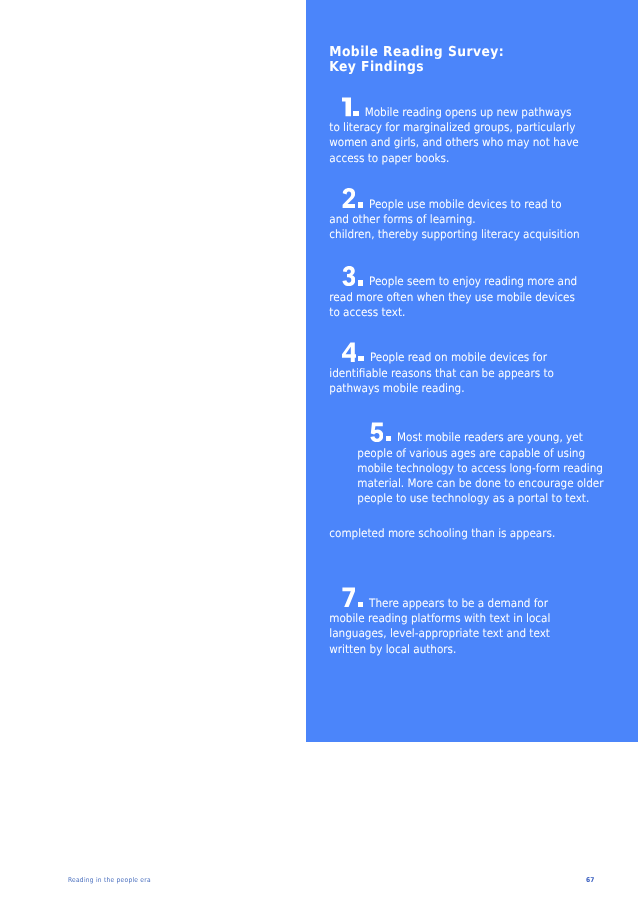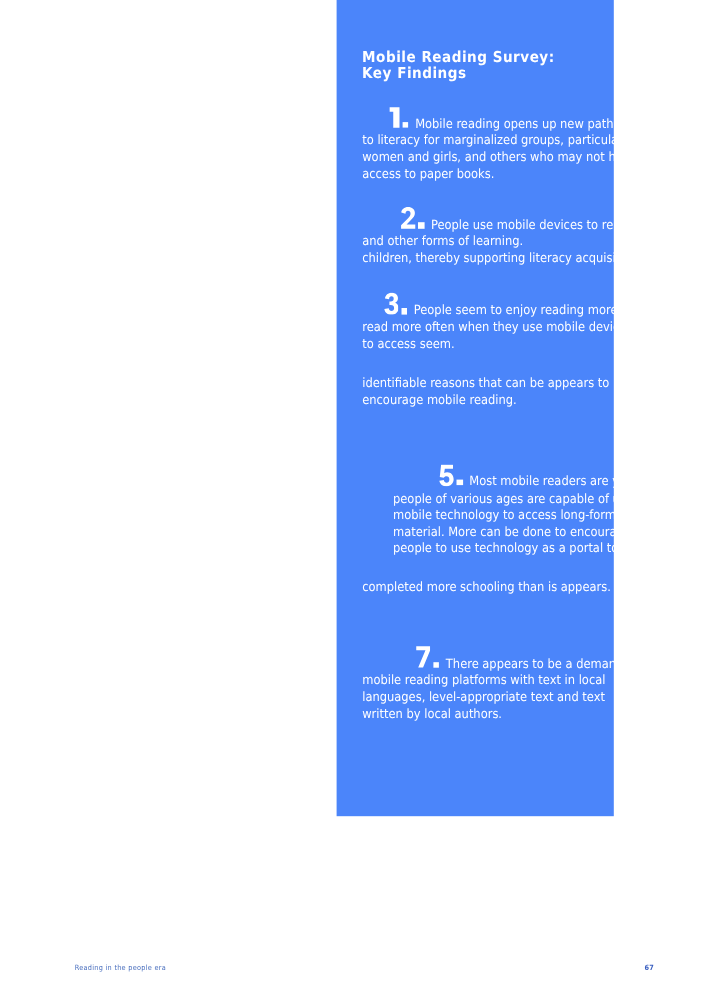--- a/index.html
+++ b/index.html
@@ -19,21 +19,21 @@
     position: relative;
     width: 638px;
     height: 903px;
     background: #ffffff;
     overflow: hidden;
   }
   .panel {
     position: absolute;
     left: 306px;
     top: 0;
-    width: 252px;
+    width: 332px;
     height: 742px;
     background: #4b85fa;
   }
   .panel-title {
     position: absolute;
     left: 23.2px;
     top: 44.5px;
     font-size: 13.7px;
     font-weight: bold;
     color: #ffffff;
@@ -55,21 +55,20 @@
     color: #ffffff;
     font-size: 11.6px;
     line-height: 15.28px;
     width: 255px;
   }
   .fline {
     white-space: pre;
   }
   .fline.first {
     padding-left: 12.3px;
-    text-align: right;
   }
   .num {
     display: inline-block;
     vertical-align: baseline;
     position: relative;
     top: 0.9px;
   }
   .num svg { display: block; }
   .numgap {
     display: inline-block;
@@ -123,25 +122,28 @@
                 <path fill="#ffffff" d="M8 48 C8 20 36 -3 70 -3 C106 -3 132 19 132 53 C132 77 117 96 96 117 L56 157 H136 V195 H6 V163 L70 99 C85 84 92 72 92 56 C92 41 83 32 69 32 C55 32 47 43 46 60 Z"></path>
               </svg></span><span class="numdot"></span><span class="numgap"></span>People use mobile devices to read to</div>
           <div class="fline">and other forms of learning.</div>
           <div class="fline">children, thereby supporting literacy acquisition</div>
         </div>
         <div class="finding" style="top: 265.3px;">
           <div class="fline first"><span class="num"><svg width="13.6" height="20.3" viewBox="0 -4 136 203" aria-label="3">
                 <path fill="#ffffff" d="M10 50 C12 18 40 -3 70 -3 C104 -3 128 16 128 47 C128 66 118 81 102 88 C122 95 134 112 134 136 C134 170 106 198 68 198 C36 198 8 178 4 145 L44 138 C47 154 56 163 69 163 C83 163 93 152 93 136 C93 119 82 109 63 109 H50 V76 H62 C79 76 89 66 89 51 C89 38 81 30 69 30 C56 30 48 39 47 56 Z"></path>
               </svg></span><span class="numdot"></span><span class="numgap"></span>People seem to enjoy reading more and</div>
           <div class="fline">read more often when they use mobile devices</div>
-          <div class="fline">to access seem.</div>
+          <div class="fline">to access text.</div>
         </div>
         <div class="finding" style="top: 341.2px;">
+          <div class="fline first"><span class="num"><svg width="14.4" height="20.3" viewBox="0 -4 144 203" aria-label="4">
+                <path fill="#ffffff" d="M84 0 H128 V118 H144 V154 H128 V195 H88 V154 H0 V118 L84 0 Z M88 118 V44 L36 118 Z"></path>
+              </svg></span><span class="numdot"></span><span class="numgap"></span>People read on mobile devices for</div>
           <div class="fline">identifiable reasons that can be appears to</div>
-          <div class="fline">encourage mobile reading.</div>
+          <div class="fline">pathways mobile reading.</div>
         </div>
         <div class="finding" style="top: 421px; margin-left: 28px;">
           <div class="fline first"><span class="num"><svg width="13.6" height="20.3" viewBox="0 -4 136 203" aria-label="5">
                 <path fill="#ffffff" d="M20 0 H128 V38 H54 L48 76 C56 72 66 70 76 70 C110 70 134 96 134 133 C134 169 106 198 68 198 C36 198 9 177 4 146 L44 139 C48 155 57 164 70 164 C85 164 95 152 95 134 C95 116 85 105 69 105 C58 105 49 110 43 120 L8 112 Z"></path>
               </svg></span><span class="numdot"></span><span class="numgap"></span>Most mobile readers are young, yet</div>
           <div class="fline">people of various ages are capable of using</div>
           <div class="fline">mobile technology to access long-form reading</div>
           <div class="fline">material. More can be done to encourage older</div>
           <div class="fline">people to use technology as a portal to text.</div>
         </div>

